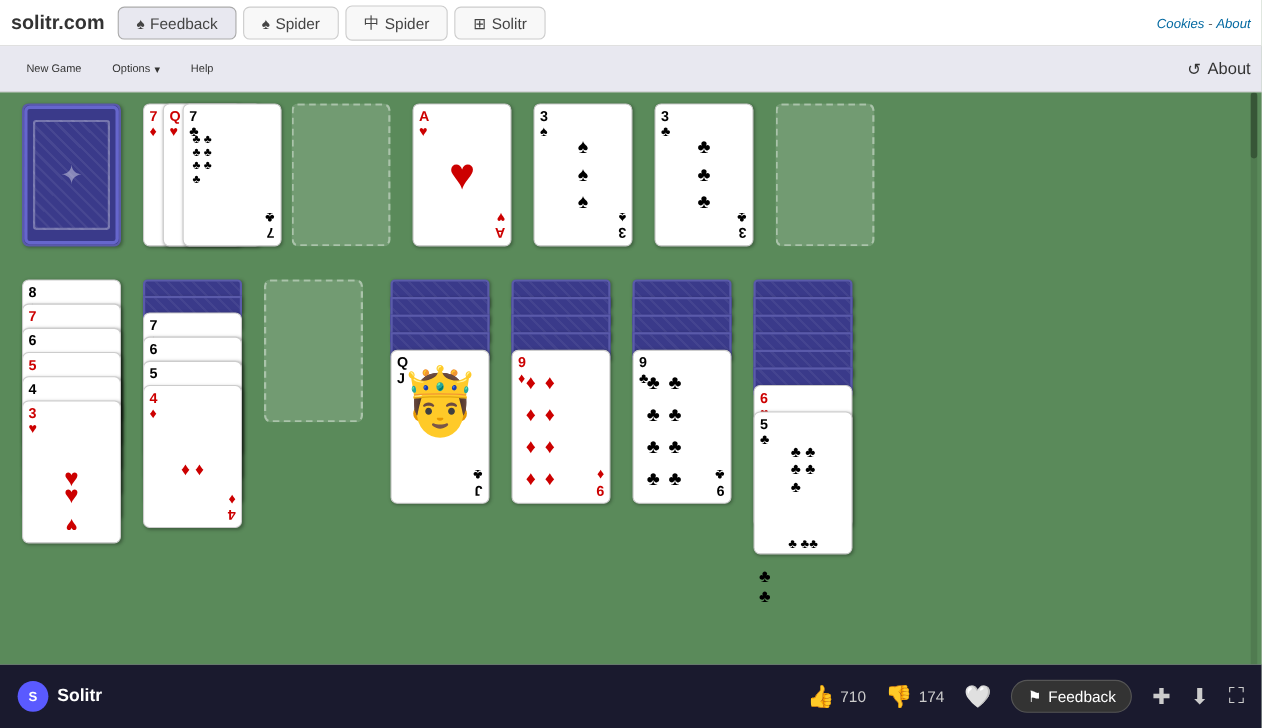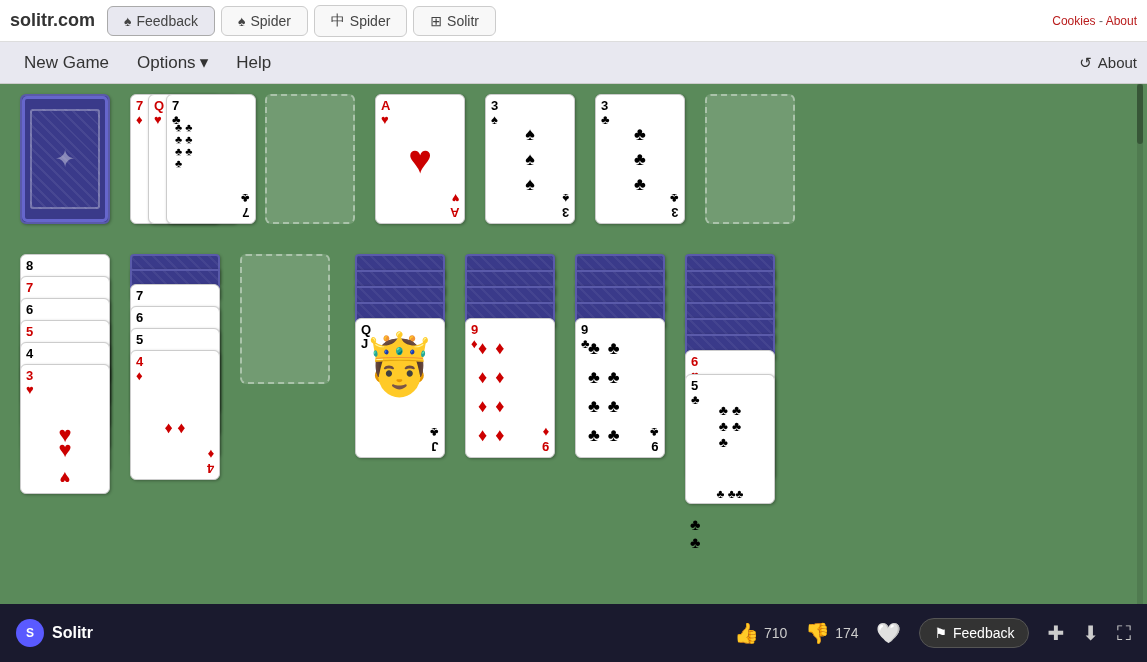--- a/index.html
+++ b/index.html
@@ -35,34 +35,34 @@
     }
     .game-tab.active {
       background: #e8e8f0;
       border-color: #aaa;
     }
     .top-nav-right {
       margin-left: auto;
       font-size: 12px;
       color: #666;
     }
-    .top-nav-right a { color: #b91c1c; text-decoration: none; }
+    .top-nav-right a { color: #0369a1; text-decoration: none; font-style: italic; }
 
     
     #menu-bar {
       background: #e8e8f0;
       display: flex;
       align-items: center;
       padding: 0 10px;
       height: 42px;
       border-bottom: 1px solid #ccc;
     }
     .menu-btn {
       padding: 6px 14px;
-      font-size: 17px;
+      font-size: 10px;
       cursor: pointer;
       color: #333;
       border: none;
       background: none;
       display: flex;
       align-items: center;
       gap: 4px;
     }
     .undo-btn {
       margin-left: auto;

